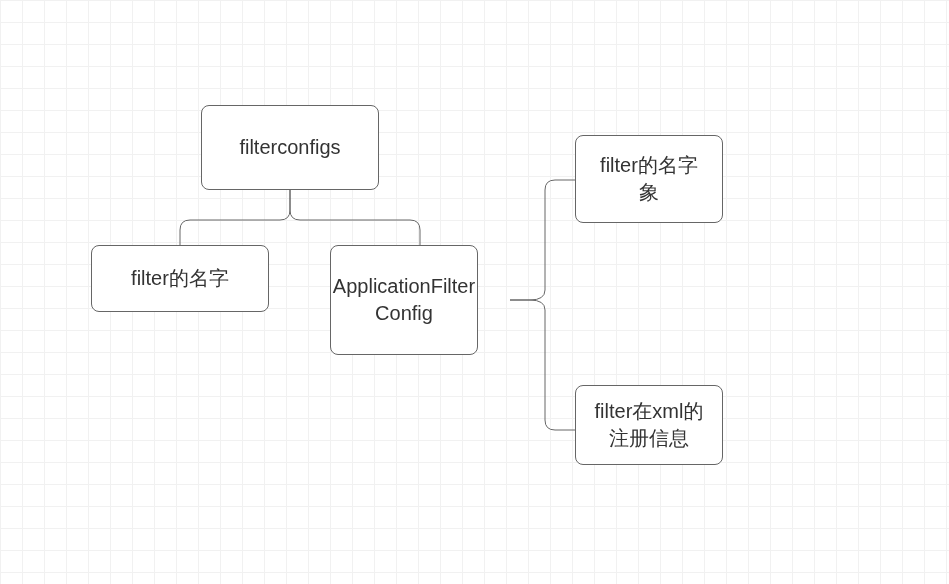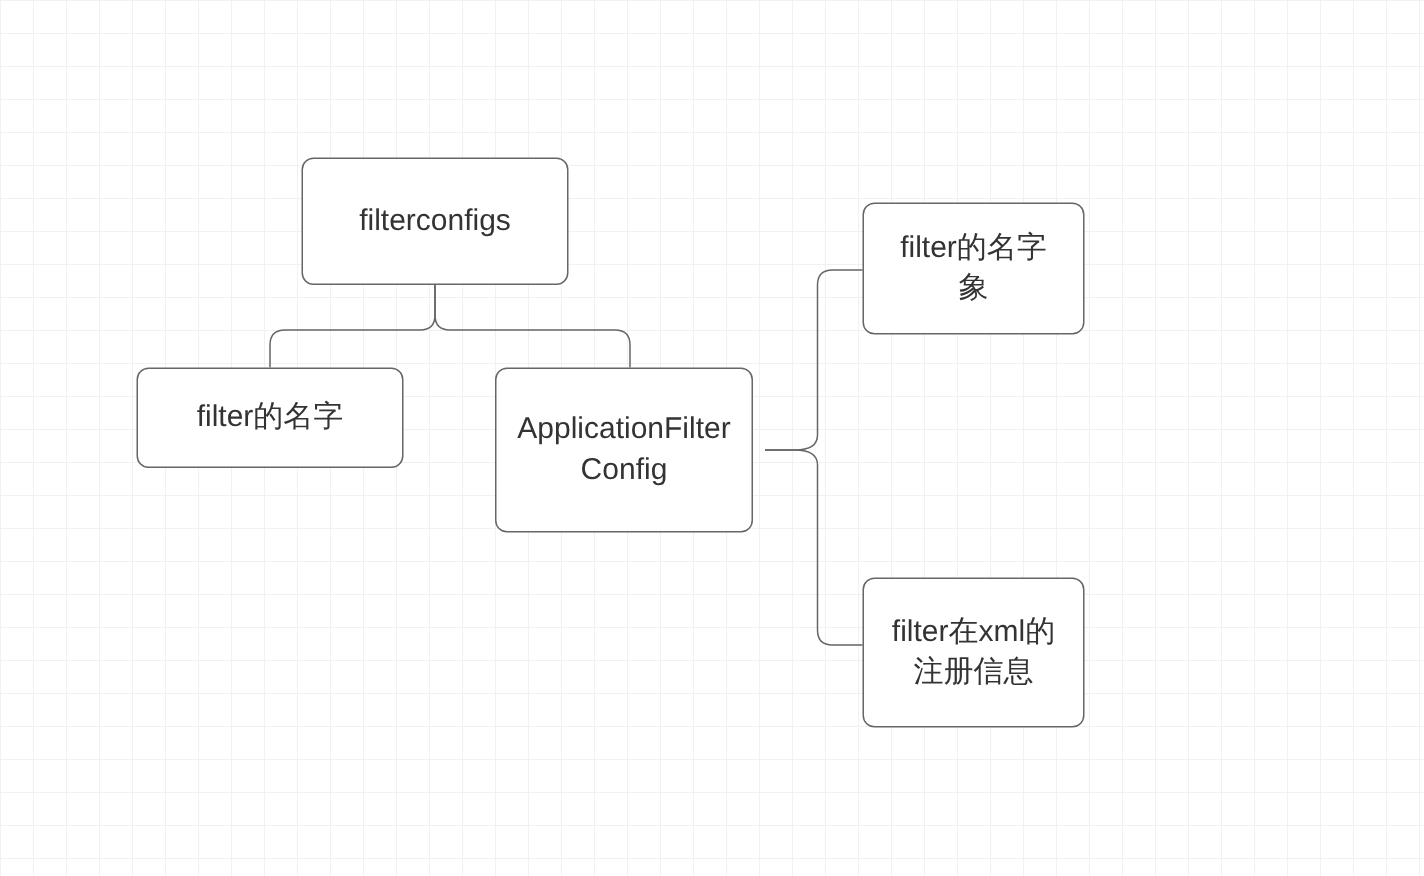--- a/index.html
+++ b/index.html
@@ -54,32 +54,32 @@
 </svg>
 
 <div class="node" style="left:201px; top:105px; width:178px; height:85px;">
   <span>filterconfigs</span>
 </div>
 
 <div class="node" style="left:91px; top:245px; width:178px; height:67px;">
   <span>filter的名字</span>
 </div>
 
-<div class="node" style="left:330px; top:245px; width:172px; height:110px;">
+<div class="node" style="left:330px; top:245px; width:148px; height:110px;">
   <span>
     <span>ApplicationFilter</span><br>
     <span>Config</span>
   </span>
 </div>
 
 <div class="node" style="left:575px; top:135px; width:148px; height:88px;">
   <span>
     <span>filter的名字</span><br>
     <span>象</span>
   </span>
 </div>
 
-<div class="node" style="left:575px; top:385px; width:148px; height:100px;">
+<div class="node" style="left:575px; top:385px; width:148px; height:80px;">
   <span>
     <span>filter在xml的</span><br>
     <span>注册信息</span>
   </span>
 </div>
 
 </body></html>

